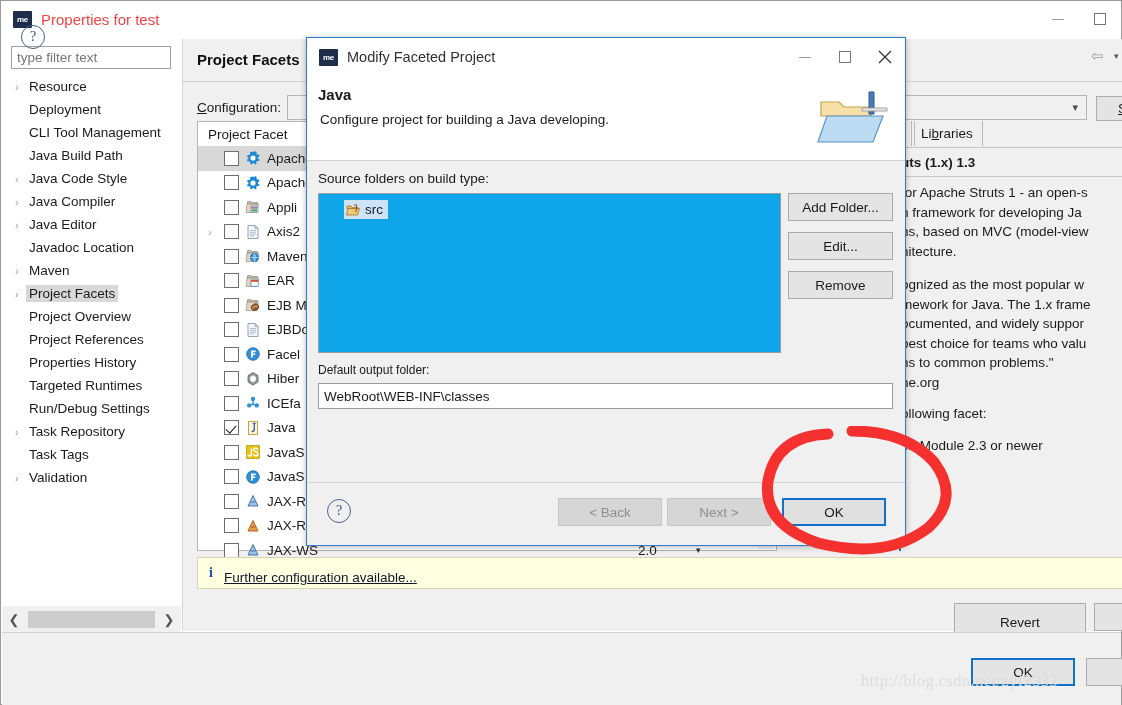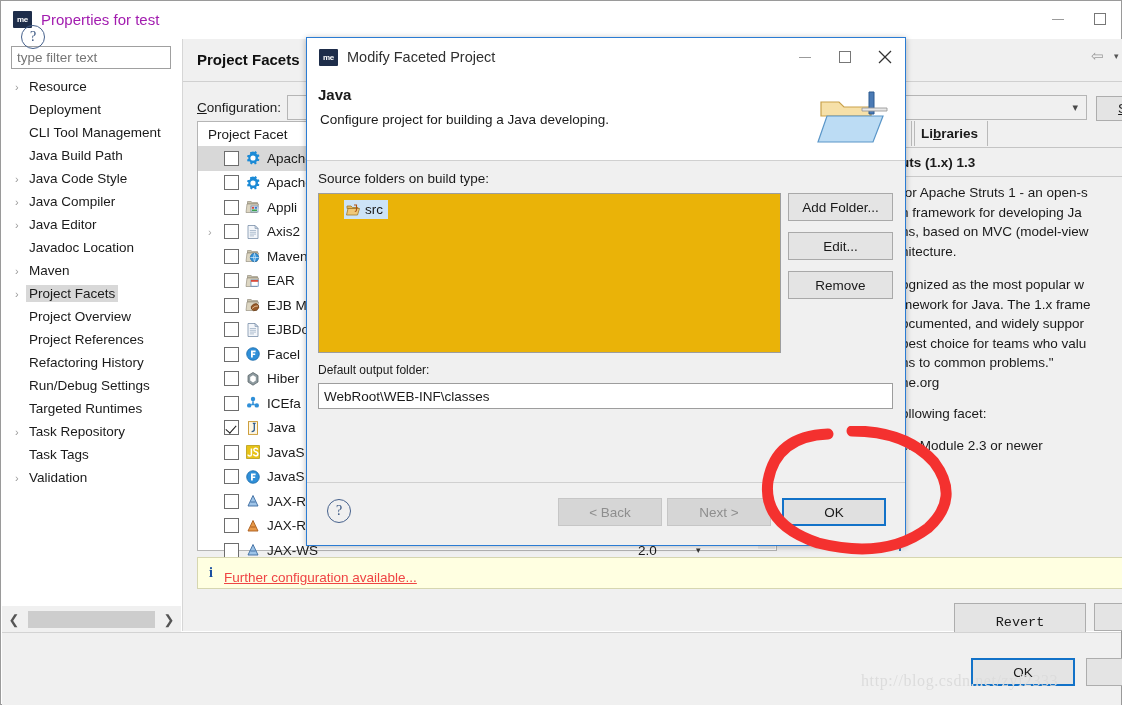--- a/index.html
+++ b/index.html
@@ -26,21 +26,21 @@
     background:#ffffff;
     display:flex; align-items:center;
   }
   .app-logo{
     width:19px;height:17px;background:#1e2d4a;color:#fff;
     font-size:8px;font-weight:bold;display:flex;align-items:center;
     justify-content:center;margin-left:12px;margin-right:9px;
     letter-spacing:-0.3px;
     border-radius:1px;
   }
-  #props-title{ color:#a21caf; font-size:15px; }
+  #props-title{ color:#ef4444; font-size:15px; }
   #props-winbtns{
     position:absolute; right:0; top:0; height:36px;
     display:flex; align-items:center;
   }
   .winbtn{ width:42px;height:36px;display:flex;align-items:center;justify-content:center; }
   .dash{ width:12px;height:1px;background:#9b9b9b; }
   .sq{ width:12px;height:12px;border:1.3px solid #777; box-sizing:border-box;}
 
   
   #filter-input{
@@ -156,27 +156,27 @@
   
   #info-bar{
     position:absolute;left:196px;top:556px;width:926px;height:32px;
     background:#ffffe1;border:1px solid #d6d6b0;box-sizing:border-box;
     display:flex;align-items:center;
   }
   #info-i{
     width:26px;text-align:center;color:#1a4fa0;font-weight:bold;font-size:14px;
     font-family:"Liberation Serif", serif;
   }
-  #info-link{color:#ef4444;font-size:13.5px;margin-top:9px;}
+  #info-link{color:#0f172a;font-size:13.5px;margin-top:9px;}
 
   
   #revert-btn{
     position:absolute;left:953px;top:602px;width:132px;height:38px;
     background:#e4e4e4;border:1px solid #adadad;box-sizing:border-box;
-    display:flex;align-items:center;justify-content:center;font-size:13.5px;font-family:Liberation Mono, monospace;
+    display:flex;align-items:center;justify-content:center;font-size:13.5px;
   }
   #apply-btn{
     position:absolute;left:1093px;top:602px;width:132px;height:28px;
     background:#e4e4e4;border:1px solid #adadad;box-sizing:border-box;
     display:flex;align-items:center;justify-content:center;font-size:13.5px;
   }
 
   
   #bottom-bar{
     position:absolute;left:1px;top:631px;width:1119px;height:72px;
@@ -217,21 +217,21 @@
     position:absolute;left:0;top:38px;width:598px;height:84px;background:#ffffff;
     border-bottom:1px solid #d0d0d0;
   }
   #modal-heading{position:absolute;left:11px;top:10px;font-size:15px;font-weight:bold;}
   #modal-subtext{position:absolute;left:13px;top:36px;font-size:13.5px;}
   #modal-banner-icon{position:absolute;right:12px;top:10px;width:76px;height:62px;}
 
   #src-label{position:absolute;left:11px;top:133px;font-size:13.5px;}
   #src-list{
     position:absolute;left:11px;top:155px;width:463px;height:160px;
-    background:#eab308;border:1px solid #9d9d9d;box-sizing:border-box;
+    background:#0ea5e9;border:1px solid #9d9d9d;box-sizing:border-box;
   }
   #src-entry{
     position:absolute;left:25px;top:6px;height:19px;display:flex;align-items:center;
     background:#cde3f7;padding:0 5px 0 2px;font-size:13.5px;
   }
   .mbtn{
     position:absolute;left:481px;width:105px;height:28px;background:#e4e4e4;
     border:1px solid #a9a9a9;box-sizing:border-box;display:flex;
     align-items:center;justify-content:center;font-size:13.5px;
   }
@@ -327,29 +327,29 @@
       <div class="tree-item">
         <span class="tw"></span>
         <span class="lbl">Project Overview</span>
       </div>
       <div class="tree-item">
         <span class="tw"></span>
         <span class="lbl">Project References</span>
       </div>
       <div class="tree-item">
         <span class="tw"></span>
-        <span class="lbl">Refactoring History</span>
+        <span class="lbl">Properties History</span>
+      </div>
+      <div class="tree-item">
+        <span class="tw"></span>
+        <span class="lbl">Targeted Runtimes</span>
       </div>
       <div class="tree-item">
         <span class="tw"></span>
         <span class="lbl">Run/Debug Settings</span>
-      </div>
-      <div class="tree-item">
-        <span class="tw"></span>
-        <span class="lbl">Targeted Runtimes</span>
       </div>
       <div class="tree-item">
         <span class="tw">›</span>
         <span class="lbl">Task Repository</span>
       </div>
       <div class="tree-item">
         <span class="tw"></span>
         <span class="lbl">Task Tags</span>
       </div>
       <div class="tree-item">
@@ -380,21 +380,21 @@
       </div>
 
     </div>
   </div>
 
   <div id="toolbar-back">⇦</div>
   <div id="toolbar-caret">▾</div>
 
   <div id="tabs">
     <div class="tab" style="left:0;">es</div>
-    <div class="tab" style="left:30px;font-weight:bold;">
+    <div class="tab" style="left:30px;">
       <span>Li<span class="ul">b</span>raries</span>
     </div>
   </div>
   <div id="tabs-baseline"></div>
 
   <div id="facets-box">
     <div id="facets-header">Project Facet</div>
     <div id="facets-rows">
         <div class="facet-row hl" style="position: relative;">
           <span class="f-twisty"></span>

